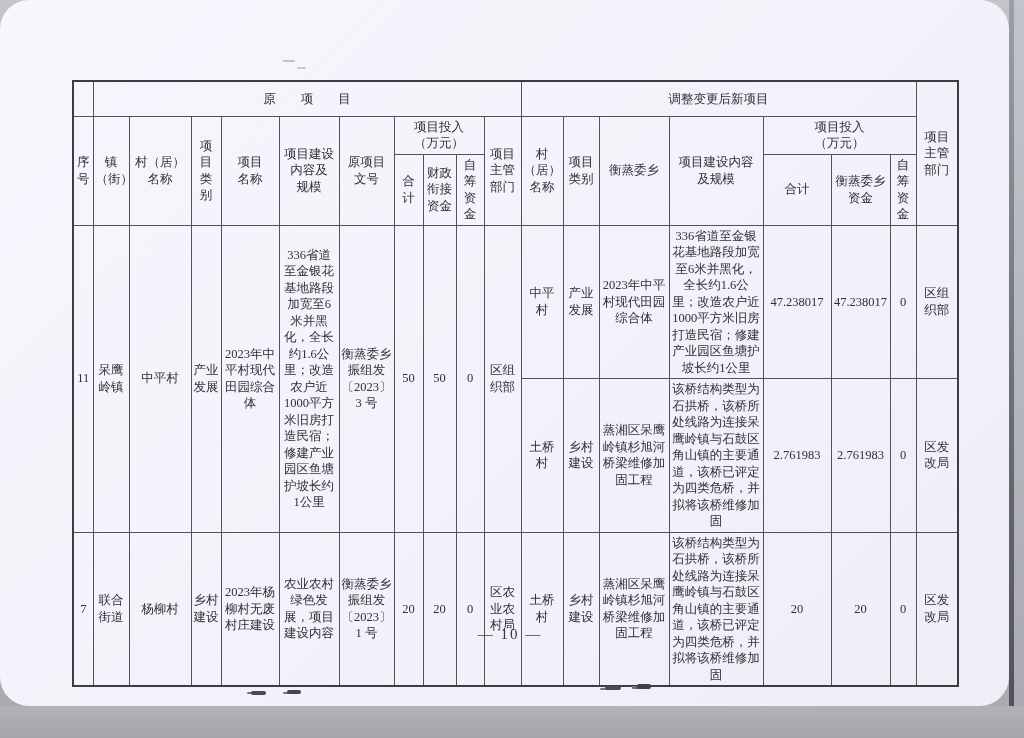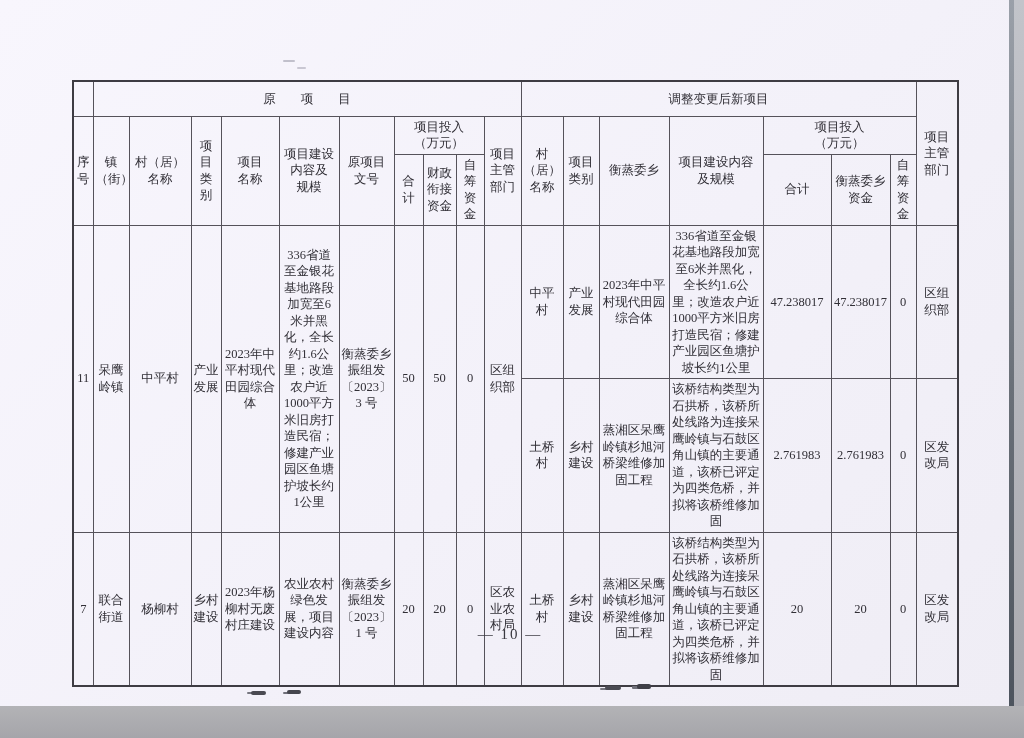--- a/index.html
+++ b/index.html
@@ -6,20 +6,21 @@
   body { width:1024px; height:738px; }
   .scan {
     position:relative; width:1024px; height:738px;
     background:linear-gradient(180deg,#c2c4ca 0%, #a9a9af 100%);
     font-family:"Liberation Serif","DejaVu Serif",serif;
     color:#2e2d33; overflow:hidden;
   }
   .page {
     position:absolute; left:0; top:0; width:1009px; height:706px;
     background:linear-gradient(135deg,#f8f6fd 0%,#f3f1f9 55%,#efedf5 100%);
+    border-radius:29px;
   }
   .page-edge {
     position:absolute; left:1009px; top:0; width:5px; height:706px;
     background:linear-gradient(180deg,#9aa0a9 0%, #6a7078 55%, #4d545e 100%);
   }
   .bottom-strip {
     position:absolute; left:0; top:706px; width:1024px; height:32px;
     background:linear-gradient(180deg,#b3b3b6 0%, #a5a5aa 100%);
   }
   table.doc {

